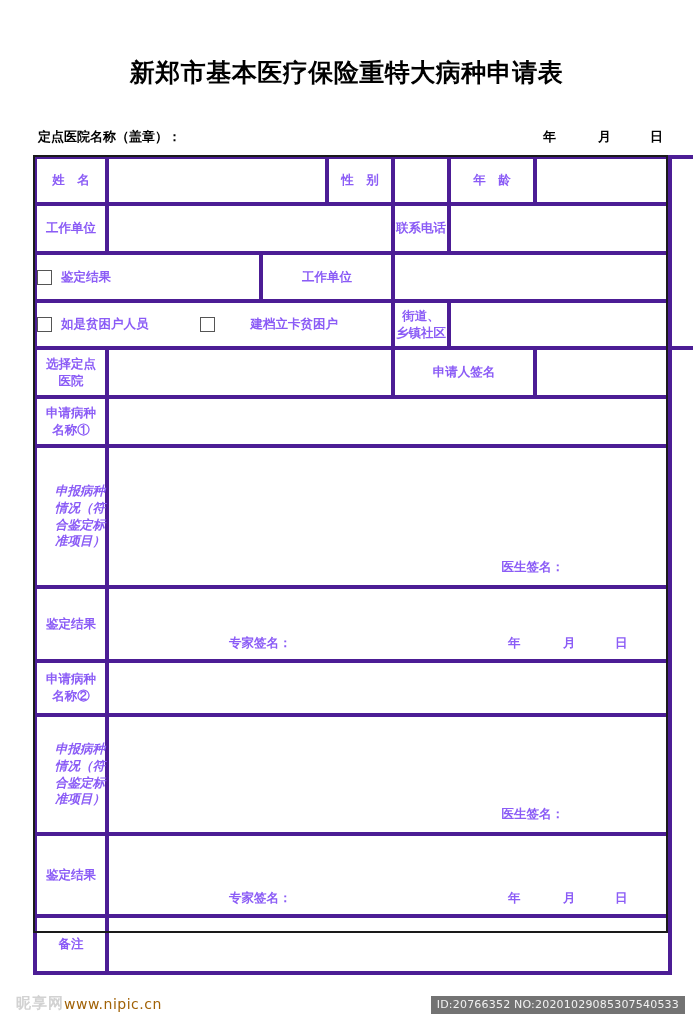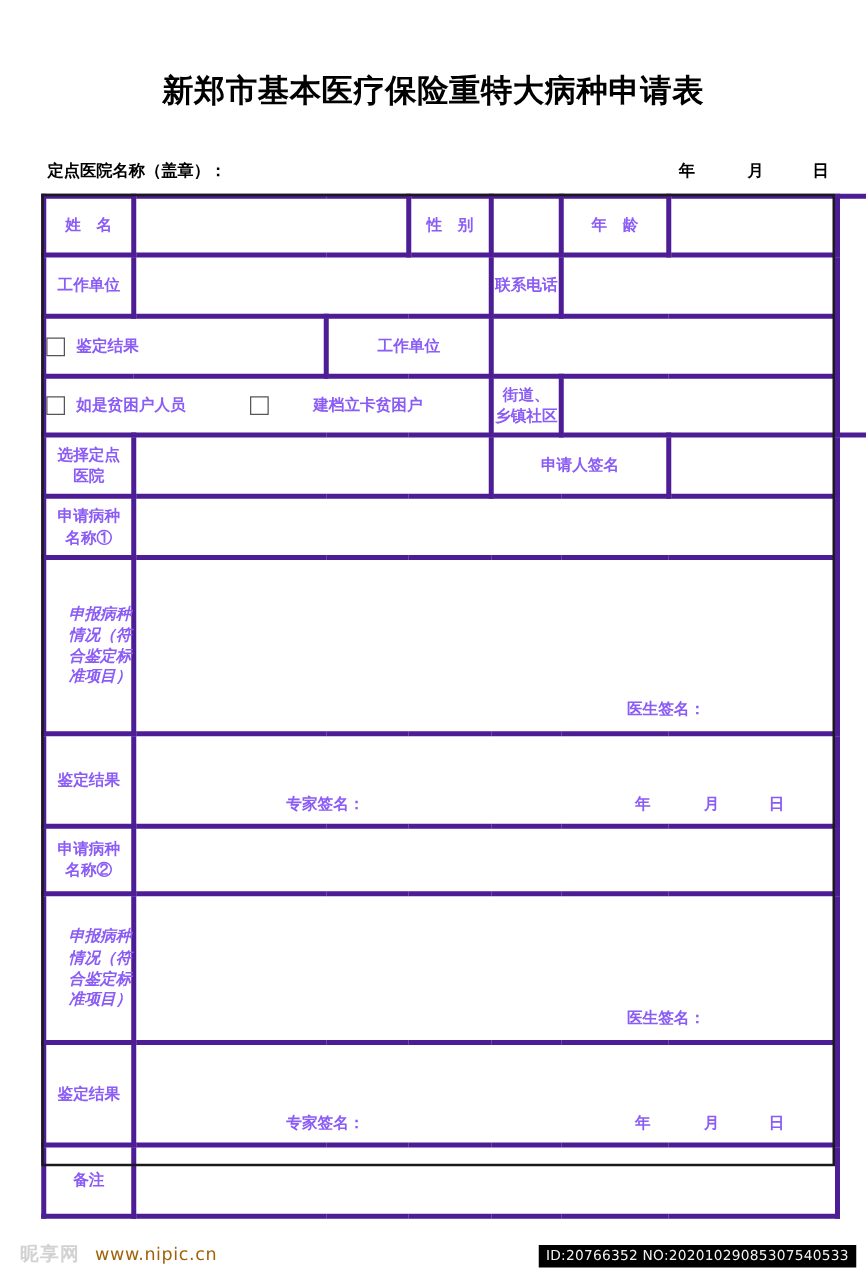--- a/index.html
+++ b/index.html
@@ -203,41 +203,41 @@
     width: 693px;
     height: 36px;
     background: #ffffff;
   }
   .wm-left {
     position: absolute;
     left: 16px;
     top: 6px;
     display: flex;
     align-items: center;
-    gap: 12px;
+    gap: 0;
   }
   .wm-logo {
     font-family: "DejaVu Sans", "Liberation Sans", sans-serif;
     font-size: 15px;
     font-weight: bold;
     color: #d2d2d2;
     letter-spacing: 1px;
     -webkit-text-stroke: 0px;
   }
   .wm-url {
     font-family: "DejaVu Sans", "Liberation Sans", sans-serif;
     font-size: 14px;
     color: #a16207;
     letter-spacing: 0.5px;
   }
   .wm-id {
     position: absolute;
     right: 8px;
     top: 8px;
-    background: #000000;
+    background: #737373;
     color: #f2f2f2;
     font-family: "DejaVu Sans", "Liberation Sans", sans-serif;
     font-size: 11px;
     padding: 2px 6px 3px 6px;
     letter-spacing: 0.2px;
     white-space: nowrap;
   }
 </style>
 </head>
 <body>

